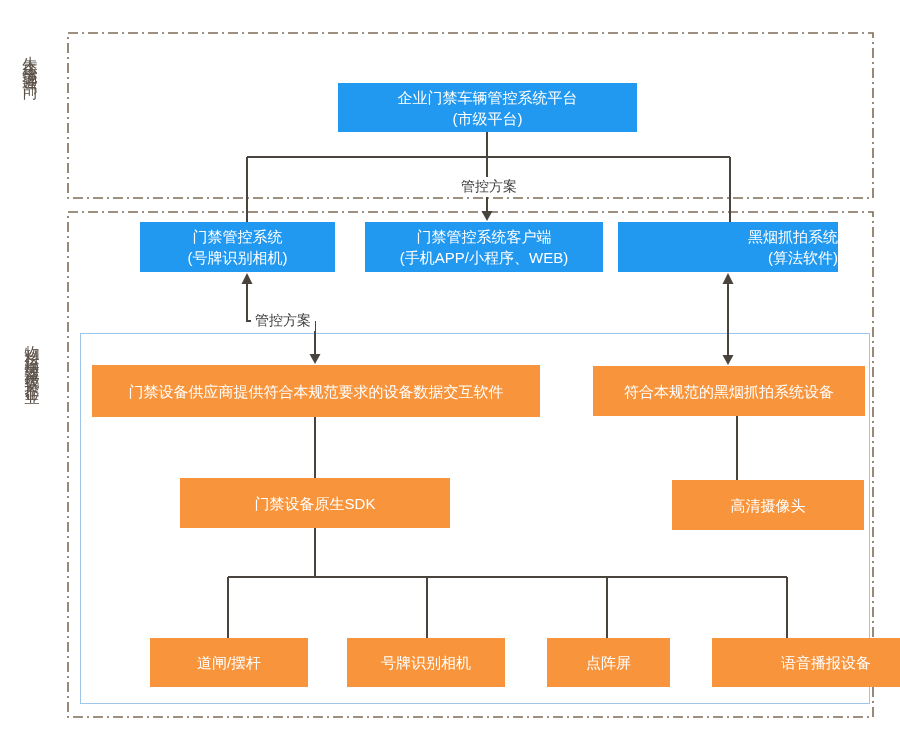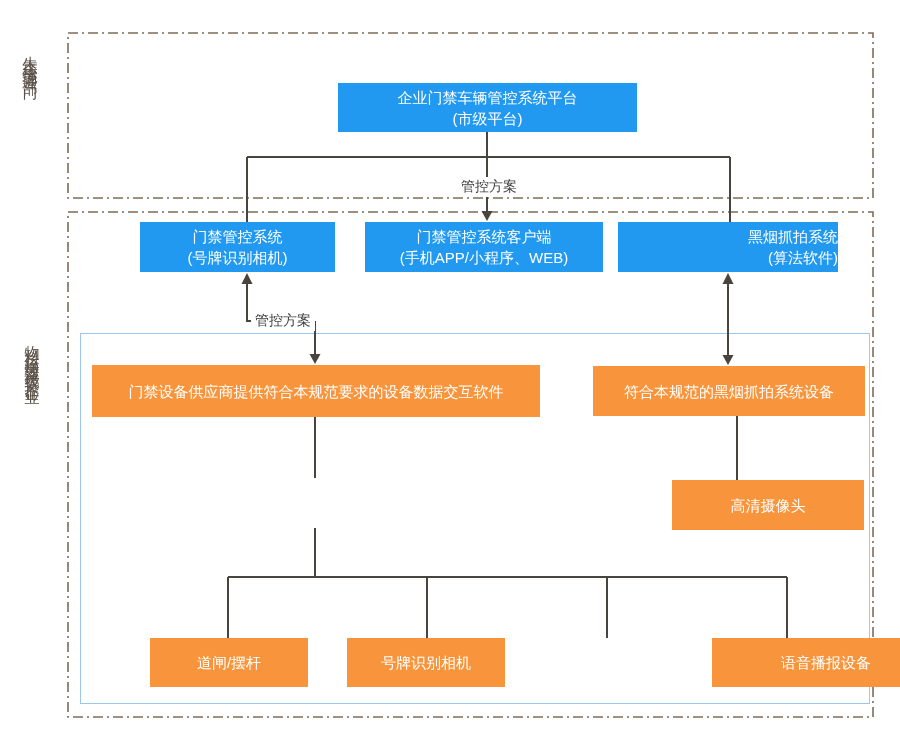--- a/index.html
+++ b/index.html
@@ -99,29 +99,35 @@
     <span>黑烟抓拍系统</span>
     <span>(算法软件)</span>
   </div>
 
   <div class="node orange" style="left:92px;top:365px;width:448px;height:52px;">
     <span>门禁设备供应商提供符合本规范要求的设备数据交互软件</span>
   </div>
   <div class="node orange" style="left:593px;top:366px;width:272px;height:50px;">
     <span>符合本规范的黑烟抓拍系统设备</span>
   </div>
+  <div class="node orange" style="left:180px;top:478px;width:270px;height:50px;">
+    <span>门禁设备原生SDK</span>
+  </div>
   <div class="node orange" style="left:640px;top:480px;width:192px;height:50px;margin-left:32px;">
     <span>高清摄像头</span>
   </div>
 
   <div class="node orange" style="left:150px;top:638px;width:158px;height:49px;">
     <span>道闸/摆杆</span>
   </div>
   <div class="node orange" style="left:347px;top:638px;width:158px;height:49px;">
     <span>号牌识别相机</span>
+  </div>
+  <div class="node orange" style="left:547px;top:638px;width:123px;height:49px;">
+    <span>点阵屏</span>
   </div>
   <div class="node orange" style="left:712px;top:638px;width:148px;height:49px;padding-left:40px;">
     <span>语音播报设备</span>
   </div>
 
   <div class="edge-label" style="left:455px;top:177px;width:64px;">管控方案</div>
   <div class="edge-label" style="left:251px;top:311px;width:60px;">管控方案</div>
 
 </div>
 

